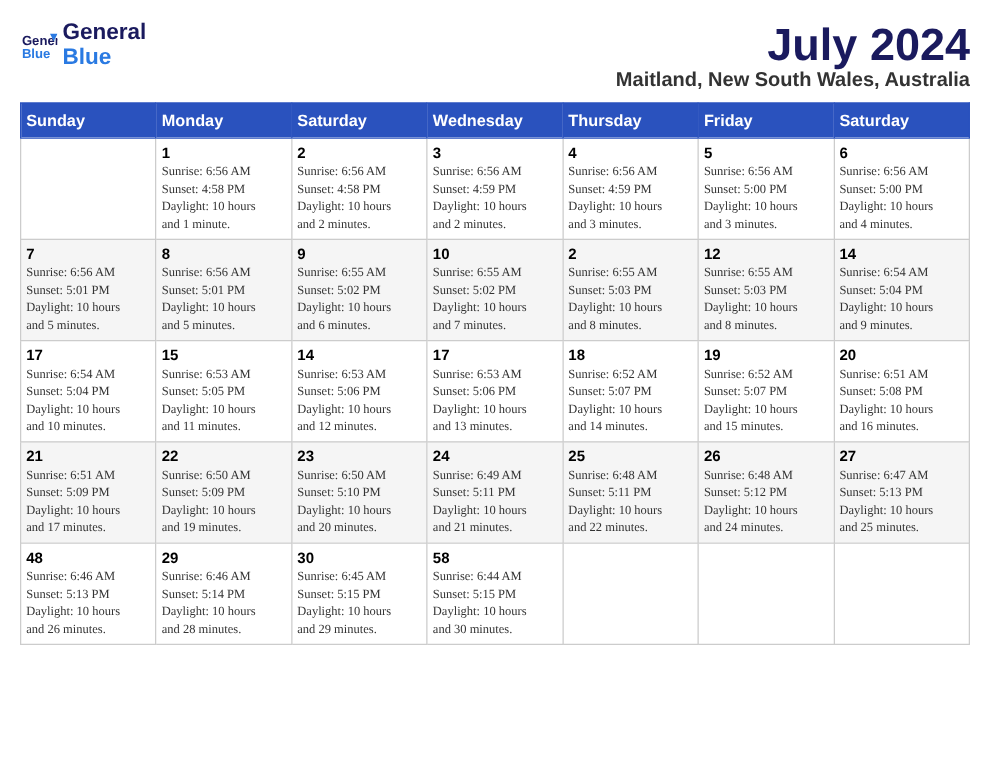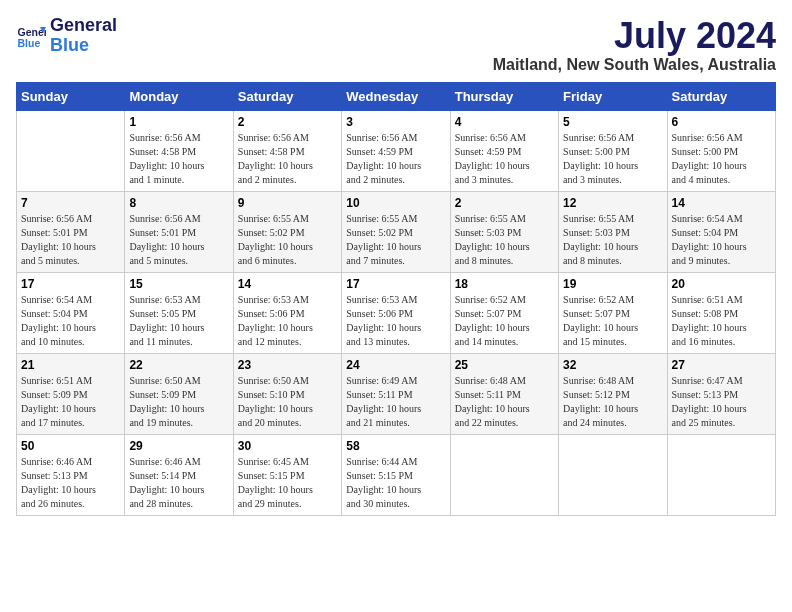--- a/index.html
+++ b/index.html
@@ -223,31 +223,31 @@
         </td>
         <td>
           <span class="day-num">24</span>
           <div class="day-info">Sunrise: 6:49 AM<br>Sunset: 5:11 PM<br>Daylight: 10 hours<br>and 21 minutes.</div>
         </td>
         <td>
           <span class="day-num">25</span>
           <div class="day-info">Sunrise: 6:48 AM<br>Sunset: 5:11 PM<br>Daylight: 10 hours<br>and 22 minutes.</div>
         </td>
         <td>
-          <span class="day-num">32</span>
+          <span class="day-num">26</span>
           <div class="day-info">Sunrise: 6:48 AM<br>Sunset: 5:12 PM<br>Daylight: 10 hours<br>and 24 minutes.</div>
         </td>
         <td>
           <span class="day-num">27</span>
           <div class="day-info">Sunrise: 6:47 AM<br>Sunset: 5:13 PM<br>Daylight: 10 hours<br>and 25 minutes.</div>
         </td>
       </tr>
       <tr>
         <td>
-          <span class="day-num">50</span>
+          <span class="day-num">48</span>
           <div class="day-info">Sunrise: 6:46 AM<br>Sunset: 5:13 PM<br>Daylight: 10 hours<br>and 26 minutes.</div>
         </td>
         <td>
           <span class="day-num">29</span>
           <div class="day-info">Sunrise: 6:46 AM<br>Sunset: 5:14 PM<br>Daylight: 10 hours<br>and 28 minutes.</div>
         </td>
         <td>
           <span class="day-num">30</span>
           <div class="day-info">Sunrise: 6:45 AM<br>Sunset: 5:15 PM<br>Daylight: 10 hours<br>and 29 minutes.</div>
         </td>

